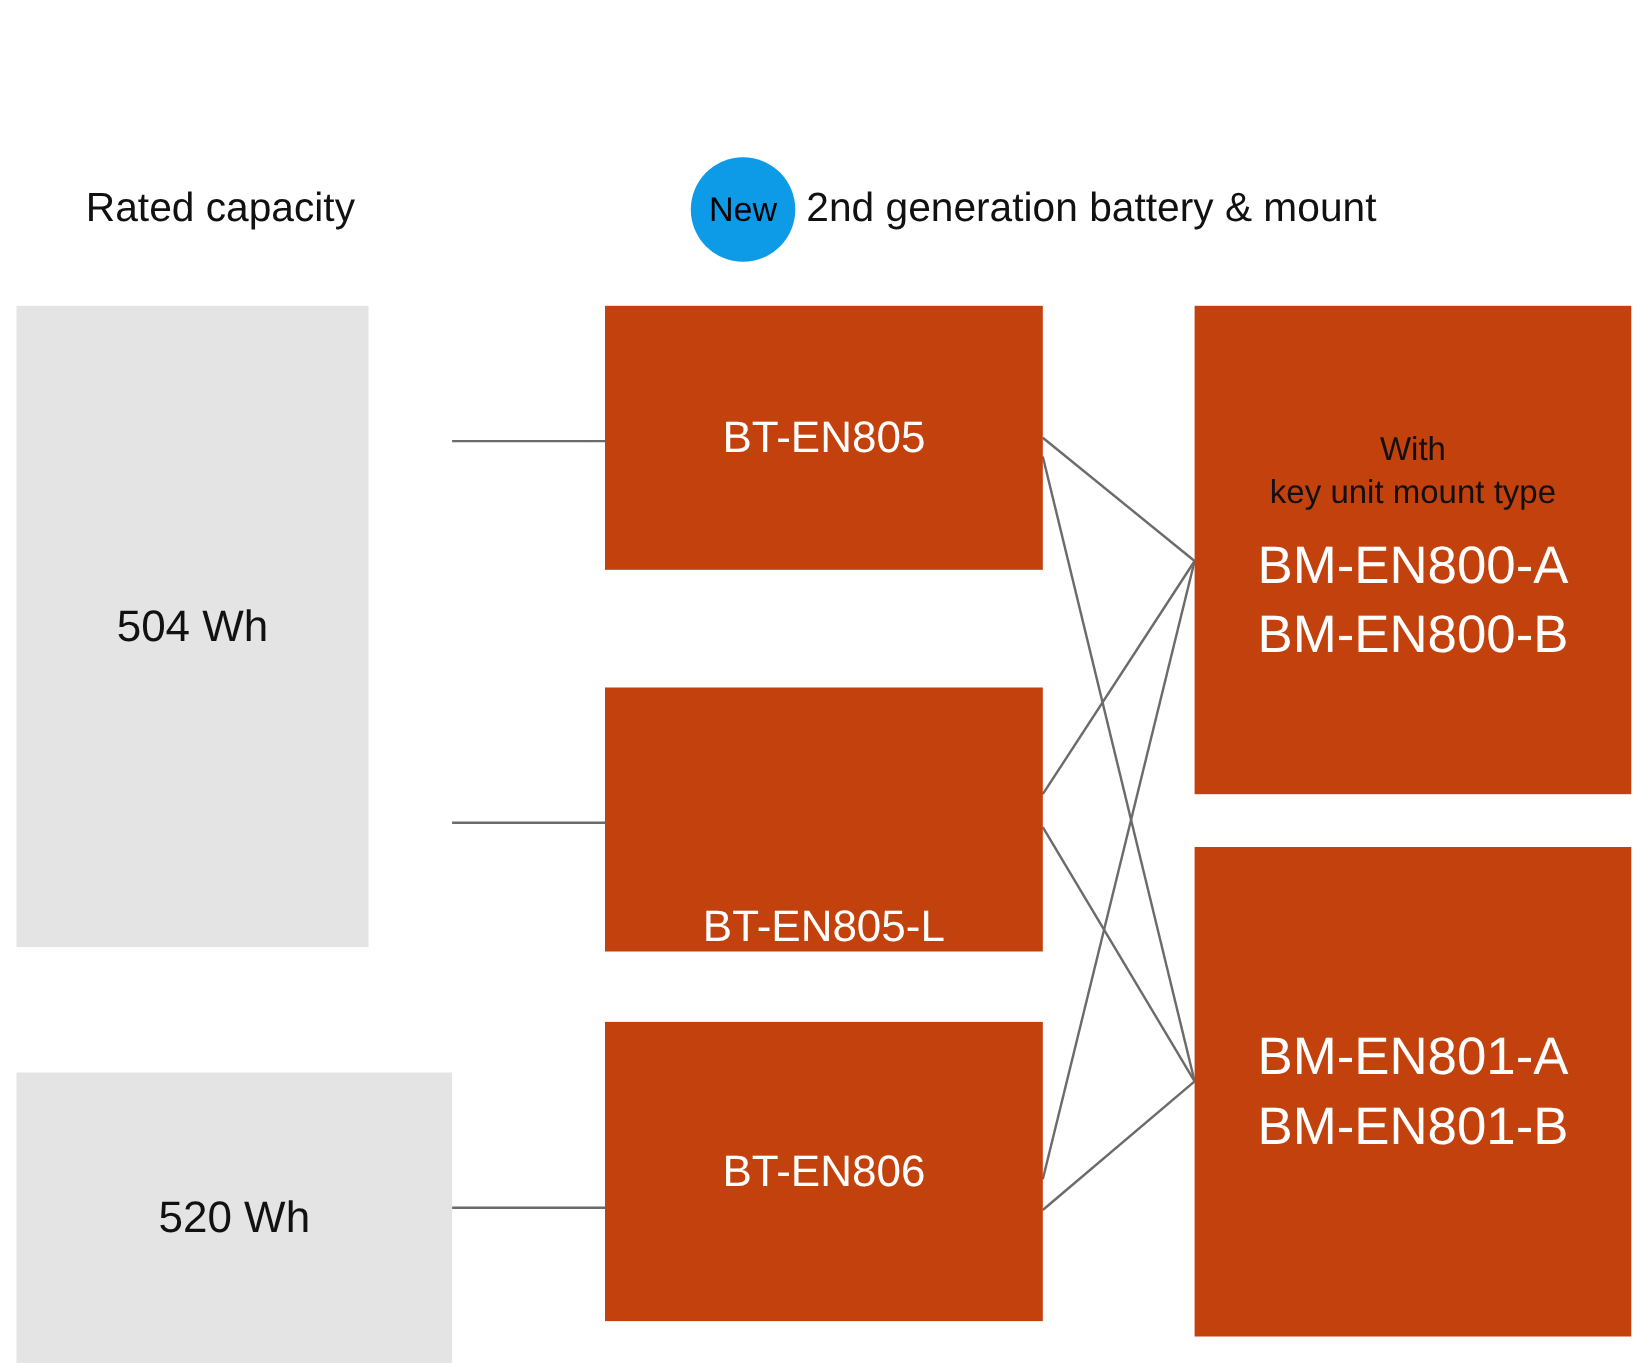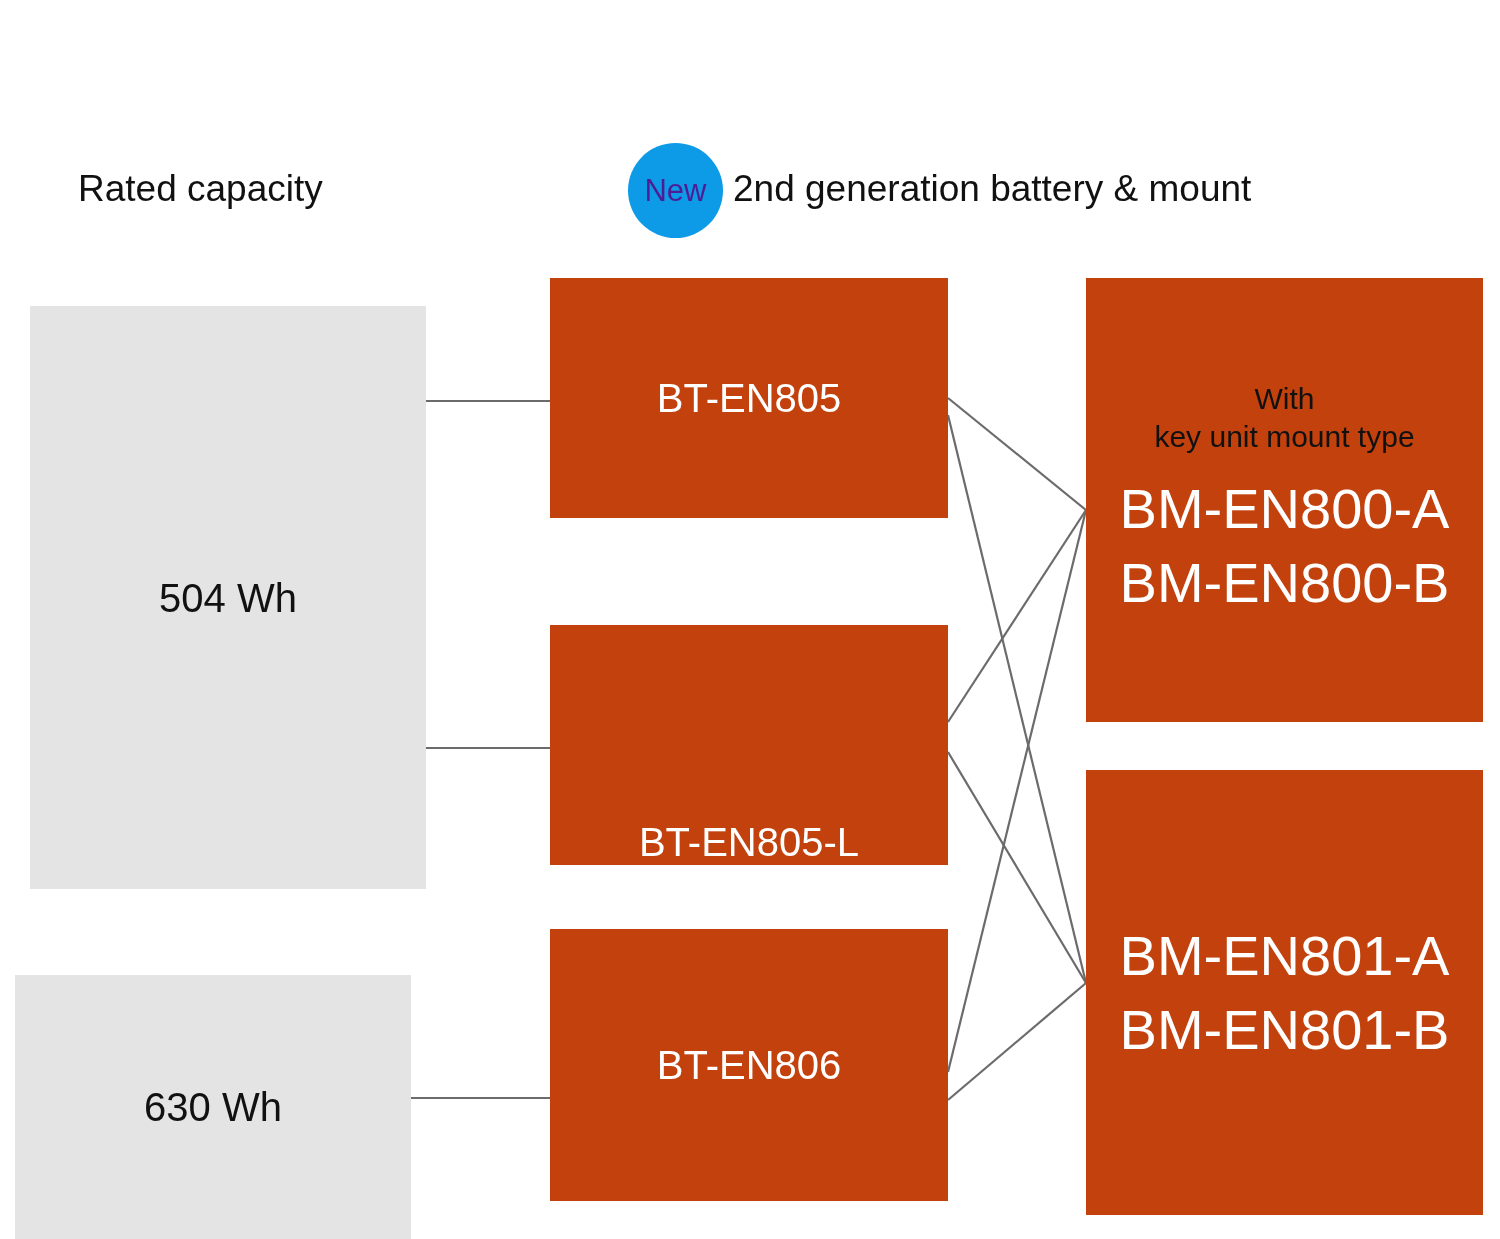--- a/index.html
+++ b/index.html
@@ -41,21 +41,21 @@
   #gen-label           { left: 733px; top: 168px; }
 
   .new-badge {
     position: absolute;
     left: 628px;
     top: 143px;
     width: 95px;
     height: 95px;
     border-radius: 50%;
     background: #0d9be8;
-    color: #4c1d95;
+    color: #000000;
     display: flex;
     align-items: center;
     justify-content: center;
     font-size: 31px;
     line-height: 1;
     box-sizing: border-box;
   }
 
   
   .box {
@@ -82,29 +82,29 @@
   }
   .mount-caption {
     font-size: 30px;
     color: #111111;
     text-align: center;
     line-height: 1.28;
     white-space: pre-line;
     margin-bottom: 16px;
   }
   .mount-model {
-    font-size: 56px;
+    font-size: 48px;
     color: #ffffff;
     line-height: 1.32;
     white-space: nowrap;
     text-align: center;
   }
 
   
-  #cap-504  { left: 30px;   top: 278px;  width: 396px; height: 583px; margin-top: 28px; }
+  #cap-504  { left: 15px;   top: 278px;  width: 320px; height: 583px; }
   #cap-630  { left: 15px;   top: 975px;  width: 396px; height: 264px; }
 
   #bat-805   { left: 550px; top: 278px;  width: 398px; height: 240px; }
   #bat-805l  { left: 550px; top: 625px;  width: 398px; height: 240px; justify-content: flex-end; }
   #bat-806   { left: 550px; top: 929px;  width: 398px; height: 272px; }
 
   #mount-800 { left: 1086px; top: 278px; width: 397px; height: 444px; }
   #mount-801 { left: 1086px; top: 770px; width: 397px; height: 445px; }
 
   
@@ -142,21 +142,21 @@
     <line x1="948" y1="752" x2="1086" y2="983"></line>
     <line x1="948" y1="1072" x2="1086" y2="510"></line>
     <line x1="948" y1="1100" x2="1086" y2="983"></line>
   </svg>
 
   <div class="box box-gray" id="cap-504">
     <span class="box-label">504 Wh</span>
   </div>
 
   <div class="box box-gray" id="cap-630">
-    <span class="box-label">630 Wh</span>
+    <span class="box-label">520 Wh</span>
   </div>
 
   <div class="box box-blue" id="bat-805">
     <span class="box-label">BT-EN805</span>
   </div>
 
   <div class="box box-blue" id="bat-805l">
     <span class="box-label">BT-EN805-L</span>
   </div>
 

